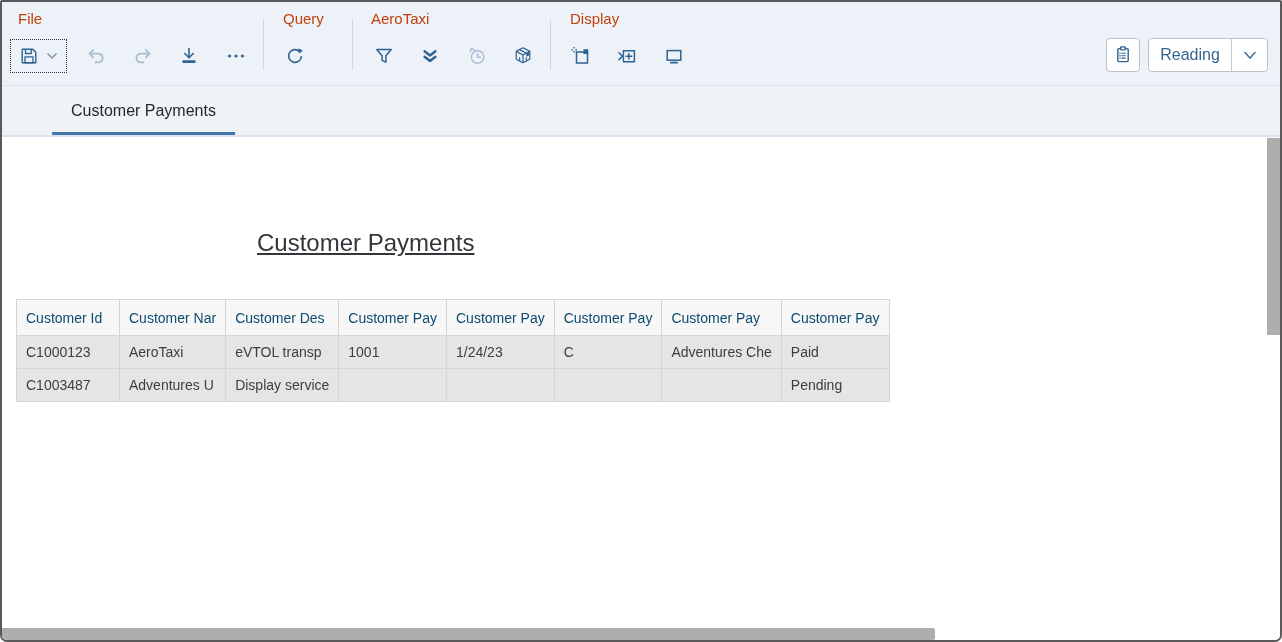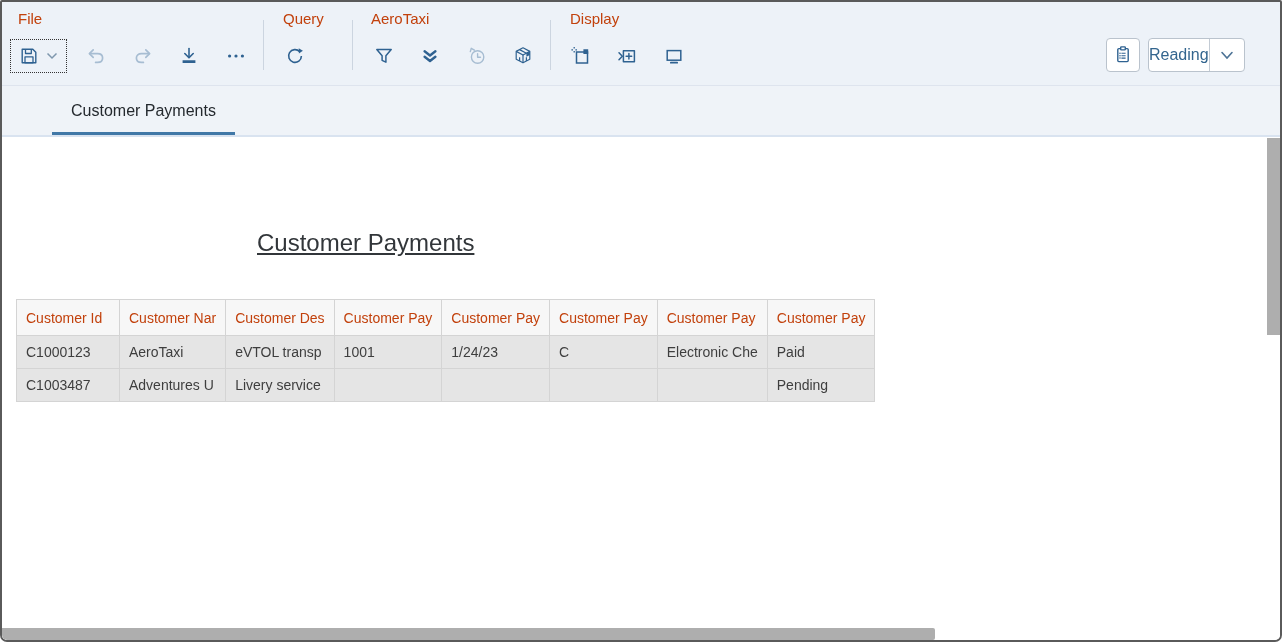--- a/index.html
+++ b/index.html
@@ -29,21 +29,21 @@
     border:1px dotted #333; background:transparent; display:flex; align-items:center;
     justify-content:space-evenly; padding:0; color:var(--accent-blue,#2f6291); cursor:pointer;
   }
   .save-btn .caret{color:#7e97ad;}
   .tool-btn{
     position:absolute; top:36px; height:34px; box-sizing:border-box; background:#fff;
     border:1px solid #bac3cd; border-radius:4px; display:flex; align-items:center;
     justify-content:center; color:var(--accent-blue,#2f6291); padding:0; cursor:pointer;
   }
   .clip-btn{left:1104px; width:34px;}
-  .mode-btn{left:1146px; width:97px; justify-content:stretch;}
+  .mode-btn{left:1146px; width:120px; justify-content:stretch;}
   .mode-label{flex:1; text-align:center; font-size:16px; color:#33658e;}
   .mode-caret{width:35px; align-self:stretch; display:flex; align-items:center;
     justify-content:center; border-left:1px solid #c3cbd4; color:#4d7396; cursor:pointer;}
   
   .tabstrip{
     position:absolute; left:0; top:84px; right:0; height:51px; box-sizing:border-box;
     background:var(--tabstrip-bg,#eff3f8); border-bottom:2px solid #d9e3f0;
   }
   .tab{
     position:absolute; left:50px; top:0; bottom:0; padding:0 19px;
@@ -60,21 +60,21 @@
     color:#32363a; text-decoration:underline; white-space:nowrap;
   }
   table.grid{
     position:absolute; left:14px; top:297px; border-collapse:collapse; table-layout:fixed;
     font-size:14px; color:#3e3e3e;
   }
   table.grid th, table.grid td{
     border:1px solid var(--table-border,#d4d4d4); padding:0 9px; overflow:hidden;
     white-space:nowrap; text-align:left; font-weight:normal;
   }
-  table.grid th{height:35px; background:var(--header-bg,#f7f7f7); color:#c2410c;}
+  table.grid th{height:35px; background:var(--header-bg,#f7f7f7); color:#0c4a6e;}
   table.grid td{height:32px; background:#e5e5e5;}
   
   .hscroll{position:absolute; left:0; right:0; bottom:0; height:13px; background:#fff;}
   .hscroll .thumb{position:absolute; left:0; top:1px; width:933px; height:12px;
     background:var(--scrollbar-thumb,#aeaeae); border-radius:0 2px 2px 0;}
   .vscroll{position:absolute; right:0; top:135px; width:13px; bottom:13px; background:transparent;}
   .vscroll .thumb{position:absolute; right:0; top:1px; width:13px; height:197px;
     background:var(--scrollbar-thumb,#aeaeae);}
   svg{display:block;}
 </style>
@@ -252,27 +252,27 @@
       </tr>
     </thead>
     <tbody>
       <tr>
         <td>C1000123</td>
         <td>AeroTaxi</td>
         <td>eVTOL transp</td>
         <td>1001</td>
         <td>1/24/23</td>
         <td>C</td>
-        <td>Electronic Che</td>
+        <td>Adventures Che</td>
         <td>Paid</td>
       </tr>
       <tr>
         <td>C1003487</td>
         <td>Adventures U</td>
-        <td>Livery service</td>
+        <td>Display service</td>
         <td></td>
         <td></td>
         <td></td>
         <td></td>
         <td>Pending</td>
       </tr>
     </tbody>
   </table>
 
   <div class="vscroll">

